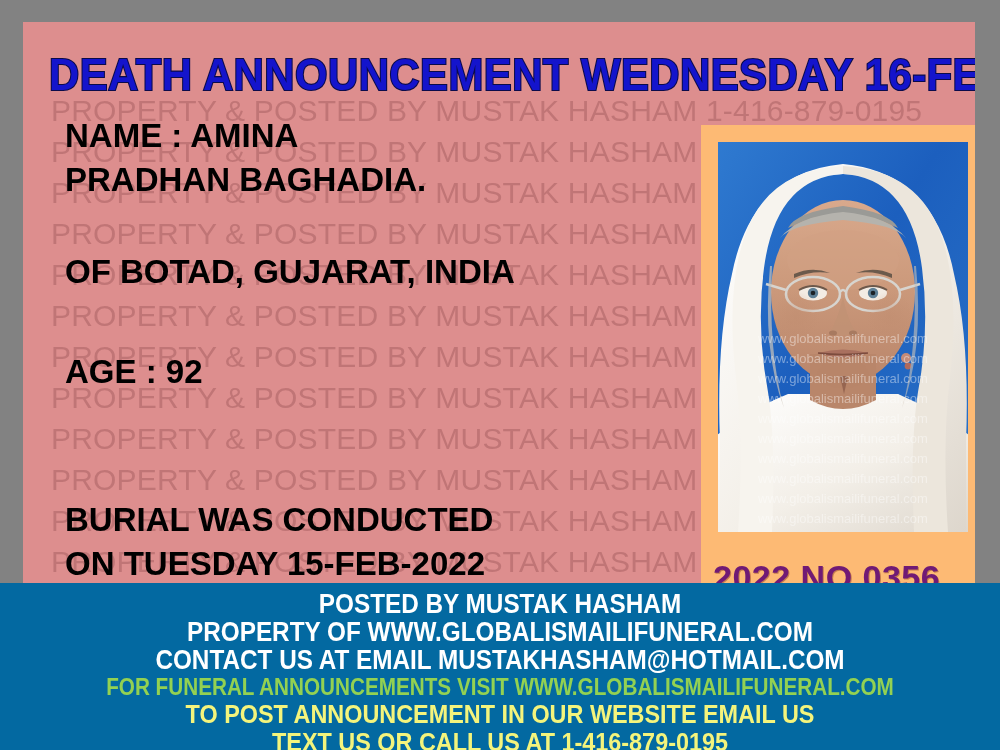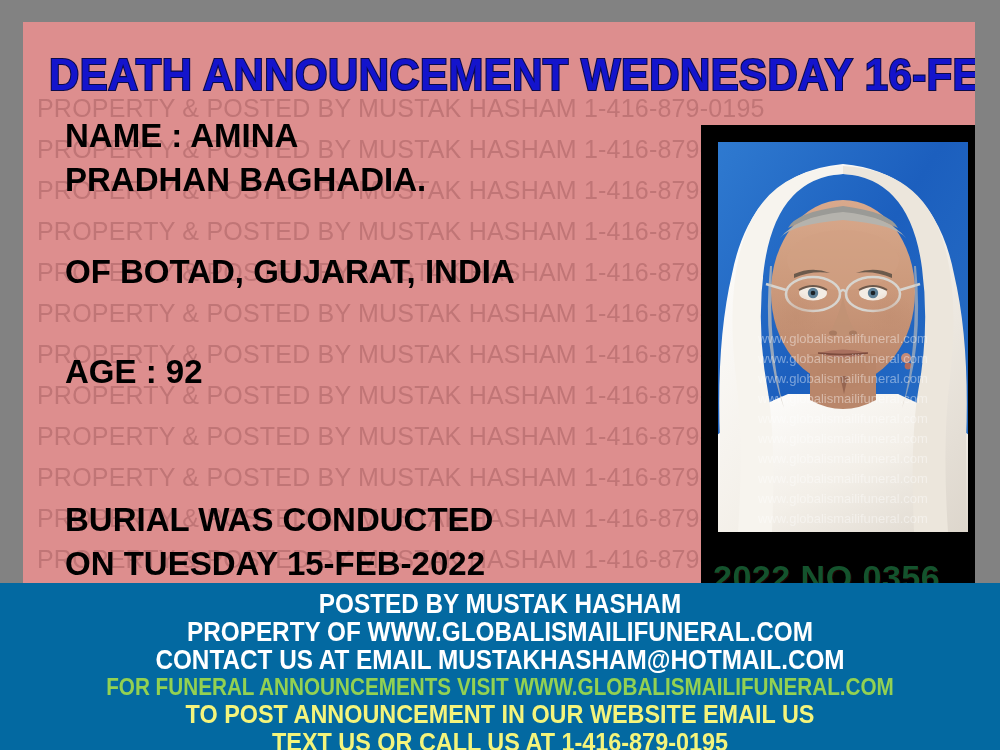--- a/index.html
+++ b/index.html
@@ -35,24 +35,24 @@
   #watermark {
     position: absolute;
     left: 0; top: 0;
     width: 952px;
     height: 561px;
     pointer-events: none;
     z-index: 1;
   }
   #watermark .wm-line {
     position: absolute;
-    left: 14px;
-    white-space: nowrap;
-    font-family: "Liberation Sans", sans-serif;
-    font-size: 25px;
+    left: 28px;
+    white-space: nowrap;
+    font-family: "Liberation Sans", sans-serif;
+    font-size: 30px;
     font-weight: 400;
     letter-spacing: 0.2px;
     color: rgba(150, 80, 82, 0.40);
   }
 
   
   #title {
     position: absolute;
     z-index: 3;
     left: 26px;
@@ -93,21 +93,21 @@
   .gap-lg  { height: 48px; }
 
   
   #photo-frame {
     position: absolute;
     z-index: 3;
     left: 678px;
     top: 103px;
     width: 284px;
     height: 536px;
-    background: #000000;
+    background: #fdba74;
     padding: 13px;
     box-sizing: border-box;
   }
   #photo-inner {
     position: absolute;
     left: 17px;
     top: 17px;
     width: 250px;
     height: 390px;
     overflow: hidden;
@@ -132,21 +132,21 @@
   }
 
   #refno {
     position: absolute;
     z-index: 3;
     left: 690px;
     top: 536px;
     font-family: "Liberation Sans", sans-serif;
     font-weight: bold;
     font-size: 34px;
-    color: #14532d;
+    color: #701a75;
     letter-spacing: 0.5px;
     white-space: nowrap;
     text-shadow: 1px 1px 0 rgba(90,10,10,0.35);
   }
 
   
   #footer {
     position: absolute;
     left: 0;
     top: 583px;

